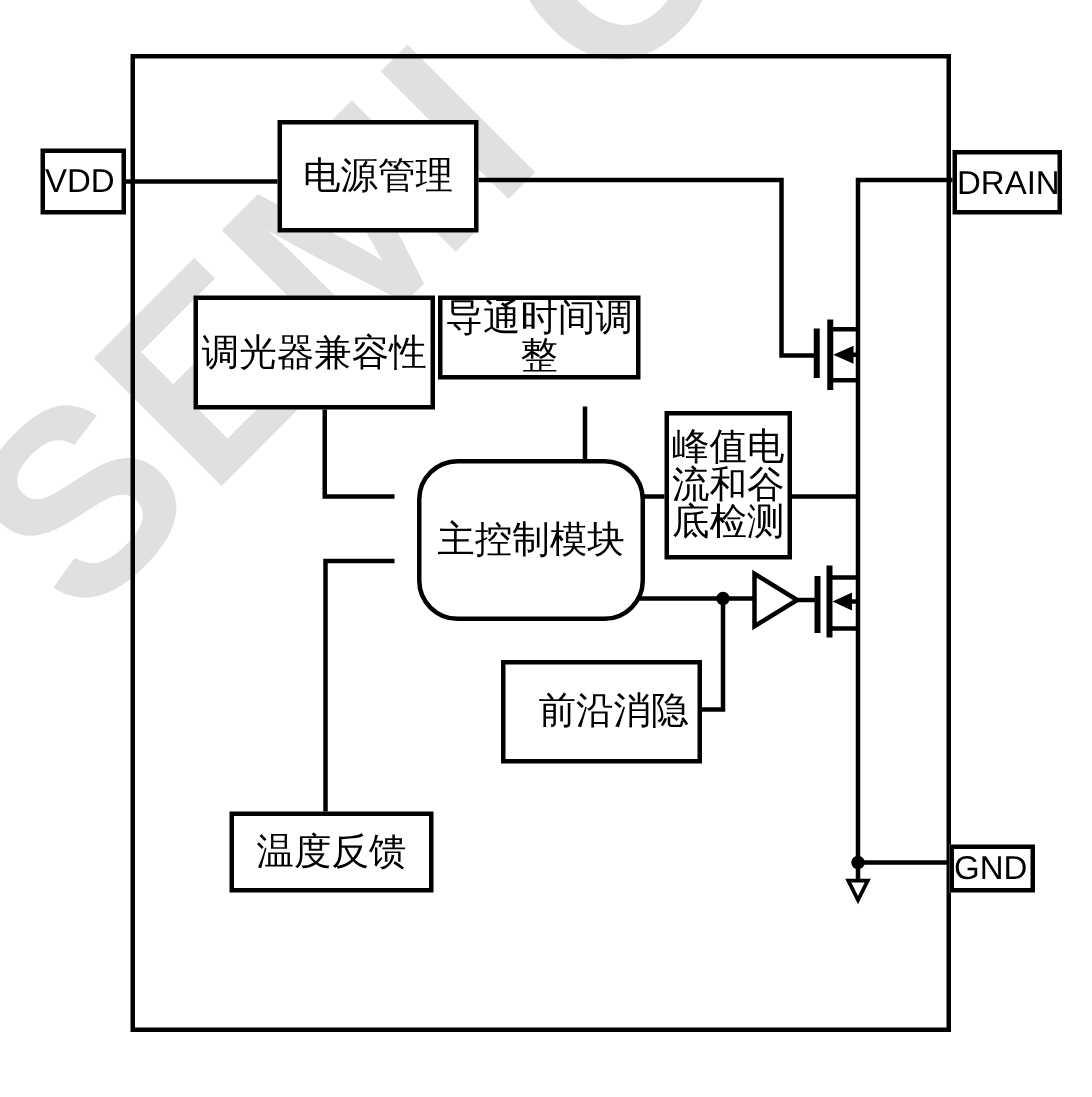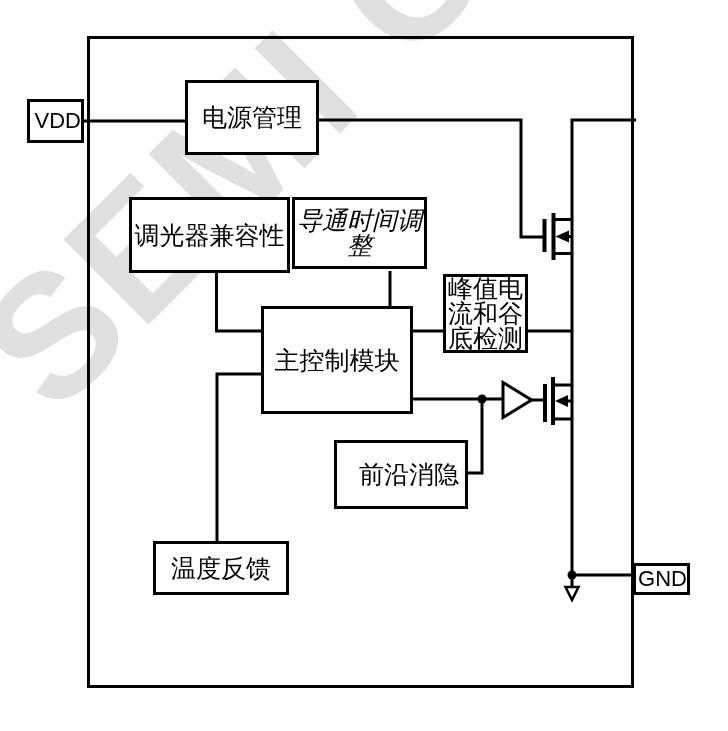--- a/index.html
+++ b/index.html
@@ -30,29 +30,29 @@
   
   .block{
     position:absolute;z-index:3;box-sizing:border-box;
     background:#ffffff;border:3px solid #000;
     display:flex;flex-direction:column;align-items:center;justify-content:center;
     font-size:25px;line-height:25px;color:#000;text-align:center;
   }
   .pin{
     position:absolute;z-index:3;box-sizing:border-box;
     background:#ffffff;border:3px solid #000;
-    display:flex;align-items:center;justify-content:flex-end;
+    display:flex;align-items:center;justify-content:flex-start;
     font-size:22px;color:#000;
   }
   
   #blk-power    {left:185px;top:80px; width:134px;height:75px;}
   #blk-dimmer   {left:129px;top:197px;width:161px;height:76px;}
-  #blk-ontime   {left:292px;top:197px;width:135px;height:72px;font-style:italic;}
-  #blk-main     {left:261px;top:306px;width:152px;height:108px;}
-  #blk-peak     {left:443px;top:274px;width:85px; height:79px;}
+  #blk-ontime   {left:292px;top:197px;width:135px;height:56px;}
+  #blk-main     {left:278px;top:306px;width:152px;height:108px;border-radius:27px;}
+  #blk-peak     {left:443px;top:274px;width:85px; height:99px;}
   #blk-leb      {left:334px;top:440px;width:134px;height:69px;padding-left:16px;}
   #blk-temp     {left:153px;top:541px;width:136px;height:54px;}
   
   #pin-vdd  {left:27px; top:99px; width:57px;height:44px;}
   #pin-drain{left:635px;top:100px;width:73px;height:43px;}
   #pin-gnd  {left:633px;top:563px;width:57px;height:32px;}
 </style>
 </head>
 <body>
 
@@ -134,17 +134,20 @@
     <span>前沿消隐</span>
   </div>
 
   <div class="block" id="blk-temp">
     <span>温度反馈</span>
   </div>
 
   <div class="pin" id="pin-vdd">
     <span>VDD</span>
   </div>
+  <div class="pin" id="pin-drain">
+    <span>DRAIN</span>
+  </div>
   <div class="pin" id="pin-gnd">
     <span>GND</span>
   </div>
 
 </div>
 
 </body></html>

